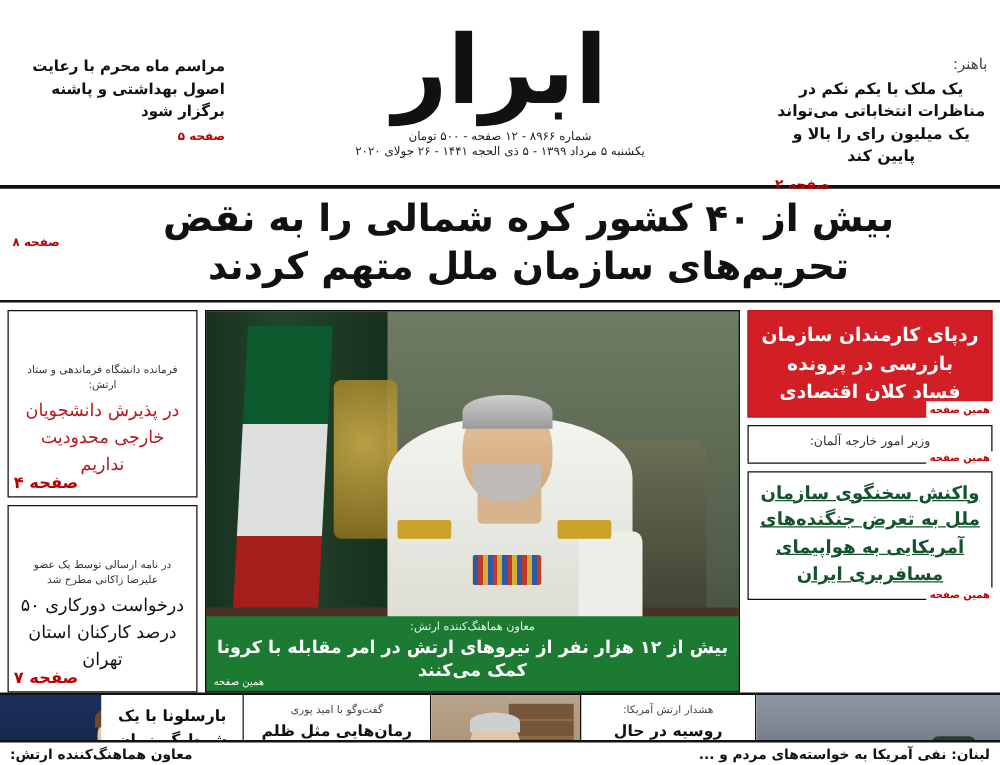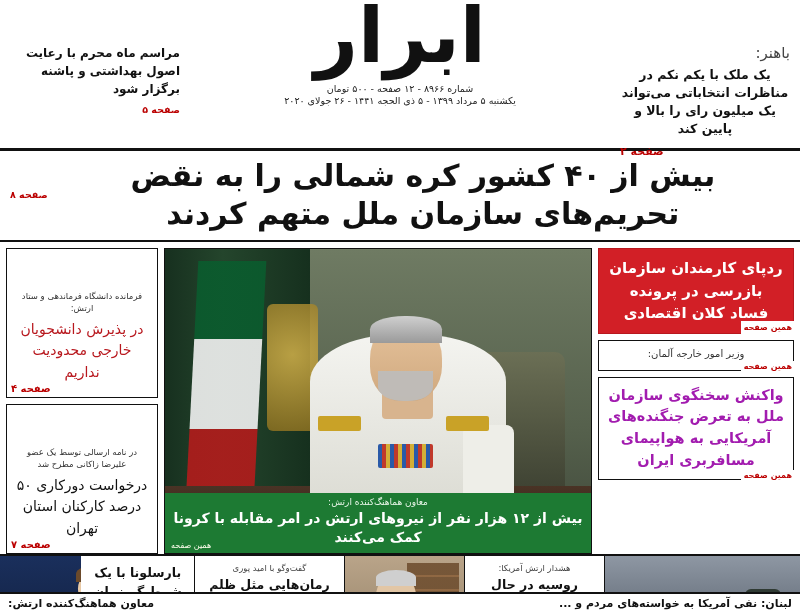--- a/index.html
+++ b/index.html
@@ -16,30 +16,30 @@
   
   .masthead{
     position:relative;height:148px;border-bottom:3px solid #111;
     display:flex;align-items:stretch;
   }
   .mast-left{
     width:190px;padding:44px 10px 0 10px;box-sizing:border-box;
     text-align:center;
   }
   .mast-left .kicker{
-    font-size:15px;color:#444;margin-bottom:4px;text-align:right;
+    font-size:12px;color:#444;margin-bottom:4px;text-align:right;
   }
   .mast-left .line{
     font-size:12.5px;font-weight:bold;color:#111;line-height:1.45;
   }
   .mast-left .pagenum{
     margin-top:6px;font-size:11px;color:#b00;font-weight:bold;text-align:left;
   }
   .mast-center{
-    flex:1;display:flex;flex-direction:column;align-items:center;
+    flex:1;display:flex;flex-direction:column;align-items:center;justify-content:center;
   }
   .logo{
     font-family:"DejaVu Sans","Liberation Sans",sans-serif;
     font-size:76px;font-weight:bold;color:#111;line-height:0.95;
     letter-spacing:-2px;
   }
   .mast-meta{font-size:9.5px;color:#222;margin-top:10px;text-align:center;}
   .mast-meta div{margin:1px 0;}
   .mast-right{
     width:190px;padding:44px 10px 0 10px;box-sizing:border-box;text-align:right;
@@ -75,21 +75,21 @@
   .box-plain .pre{font-size:10px;color:#333;margin-bottom:4px;}
   .box-plain .t{font-size:14.5px;font-weight:bold;color:#111;line-height:1.5;}
   .side-page{
     position:absolute;right:-2px;bottom:-2px;font-size:8px;color:#b00;
     background:#fff;padding:1px 3px;font-weight:bold;
   }
   .box-red .side-page{color:#b00;}
   .box-blue{
     border:1px solid #111;padding:7px 9px;box-sizing:border-box;text-align:center;position:relative;
   }
-  .box-blue .t{font-size:14.5px;font-weight:bold;color:#a21caf;line-height:1.5;}
+  .box-blue .t{font-size:14.5px;font-weight:bold;color:#14532d;line-height:1.5;text-decoration:underline;}
 
   
   .photo-wrap{position:relative;flex:1;border:1px solid #111;overflow:hidden;background:#2d4a3e;}
   .photo-scene{position:absolute;inset:0;}
   .ph-wall{position:absolute;inset:0;background:linear-gradient(180deg,#6f7b63 0%,#55604c 60%,#3e4739 100%);}
   .ph-curtain{position:absolute;left:0;top:0;width:34%;height:100%;
     background:linear-gradient(90deg,#17301f 0%,#24452c 40%,#16301e 100%);}
   .ph-flag{position:absolute;left:6%;top:4%;width:16%;height:92%;
     background:linear-gradient(180deg,#0a5c2e 0%,#0a5c2e 28%,#f2f2f2 28%,#f2f2f2 60%,#b31b1b 60%,#b31b1b 100%);
     opacity:.9;transform:skewX(-3deg);}
@@ -119,21 +119,21 @@
   }
   .photo-caption .cap-small{font-size:9px;color:#e8f6e8;margin-bottom:2px;}
   .photo-caption .cap-main{font-size:14px;font-weight:bold;line-height:1.4;}
   .photo-caption .cap-page{position:absolute;left:6px;bottom:3px;font-size:8px;color:#ffe;}
 
   
   .lbox{border:1px solid #111;padding:6px 7px;box-sizing:border-box;text-align:center;position:relative;flex:1;}
   .lbox .pre{font-size:8.5px;color:#333;line-height:1.4;margin-bottom:4px;margin-top:36px;}
   .lbox .t{font-size:14px;font-weight:normal;color:#111;line-height:1.55;}
   .lbox .t.red{color:#b8181e;}
-  .lbox .pg{position:absolute;left:4px;bottom:3px;font-size:10px;color:#b00;font-weight:bold;}
+  .lbox .pg{position:absolute;left:4px;bottom:3px;font-size:13px;color:#b00;font-weight:bold;}
 
   
   .bottom{display:flex;height:112px;border-top:2px solid #111;box-sizing:border-box;}
   .bcell{position:relative;border-left:1px solid #111;box-sizing:border-box;overflow:hidden;}
   .bcell:last-child{border-left:none;}
   .b1{width:196px;}
   .b2{width:140px;padding:7px 8px;box-sizing:border-box;text-align:center;}
   .b3{width:120px;}
   .b4{width:150px;padding:7px 8px;box-sizing:border-box;text-align:center;}
   .b5{flex:1;}

